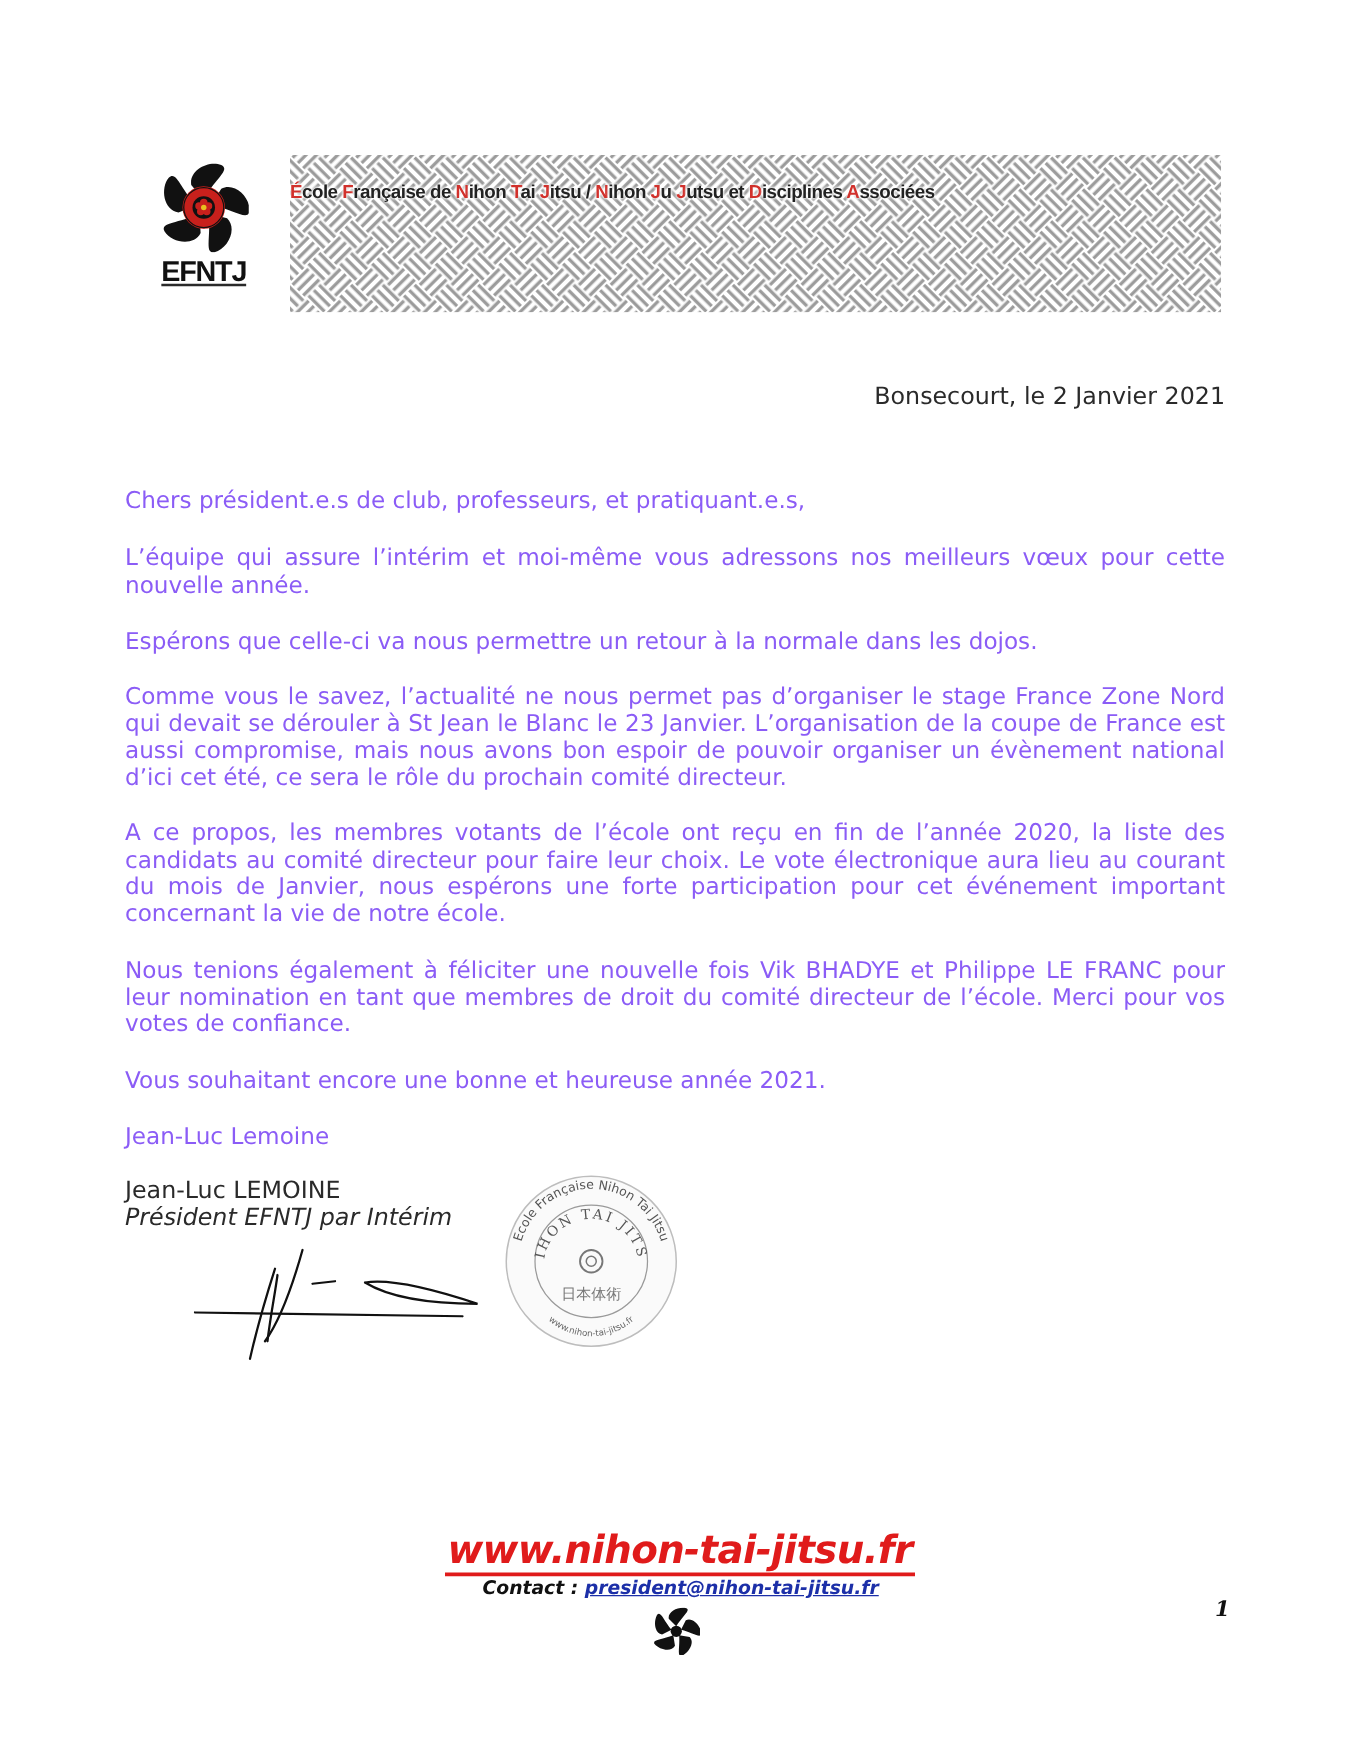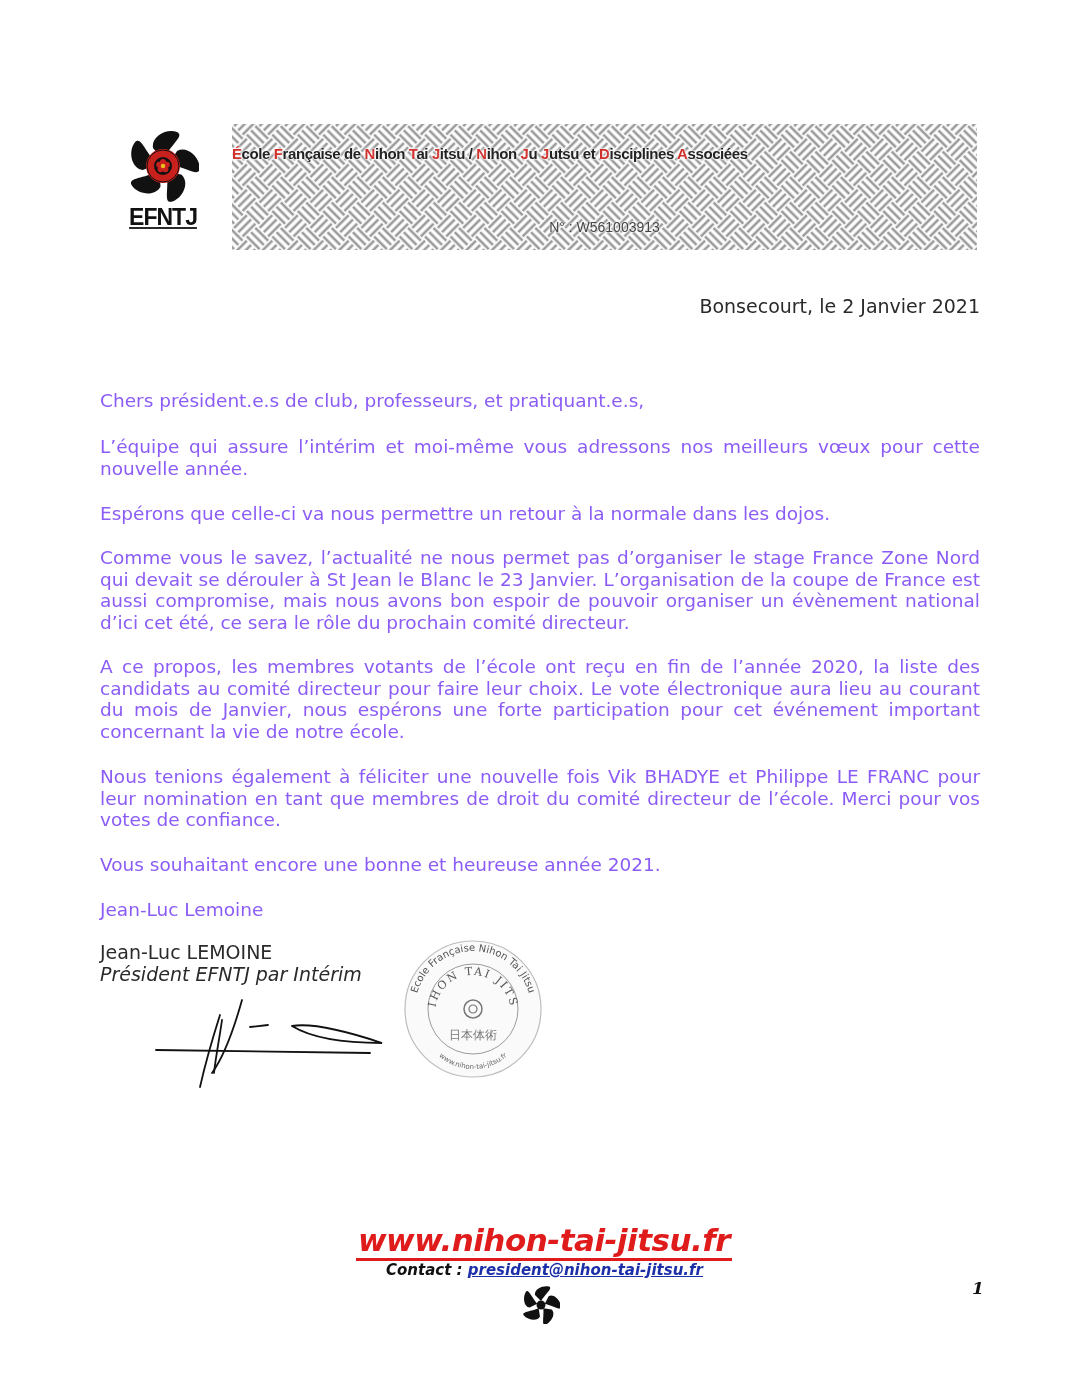--- a/index.html
+++ b/index.html
@@ -9,21 +9,21 @@
   .logo svg { display: block; margin: 0 auto; }
   .logo-text { font-family: "Liberation Sans", sans-serif; font-weight: 700; font-size: 23px; letter-spacing: -1px; color: #111; margin-top: 2px; }
 
   .banner { position: absolute; left: 232px; top: 124px; width: 745px; height: 126px; overflow: hidden; background: #fff; }
   .banner svg.pattern { position: absolute; left: 0; top: 0; }
   .banner-org { position: absolute; left: 0; right: 0; top: 21px; text-align: left; font-family: "Liberation Sans", sans-serif; font-size: 15px; font-weight: 700; color: #222; letter-spacing: -0.4px; text-shadow: 0 0 3px #fff, 0 0 3px #fff, 0 0 2px #fff; }
   .banner-org .cap { color: #d1312c; }
   .banner-title { position: absolute; left: 0; right: 0; top: 58px; text-align: center; font-family: "Liberation Sans", sans-serif; font-size: 26px; font-weight: 700; color: #111; text-shadow: 0 0 3px #fff, 0 0 3px #fff, 0 0 2px #fff; }
   .banner-num { position: absolute; left: 0; right: 0; top: 95px; text-align: center; font-family: "Liberation Sans", sans-serif; font-size: 14px; color: #444; text-shadow: 0 0 3px #fff, 0 0 2px #fff; }
 
-  .date { position: absolute; right: 100px; top: 295px; font-size: 19px; color: #2a2a2a; }
+  .date { position: absolute; right: 100px; top: 306px; font-size: 19px; color: #2a2a2a; }
 
   .body { position: absolute; left: 100px; width: 880px; font-size: 18.5px; line-height: 21.5px; color: #8b5cf6; }
   .body p { margin: 0; text-align: justify; text-align-last: left; }
   .greeting { top: 390px; }
   .p1 { top: 436px; }
   .p2 { top: 503px; }
   .p3 { top: 547px; }
   .p4 { top: 656px; }
   .p5 { top: 766px; }
   .p6 { top: 854px; }
@@ -95,21 +95,20 @@
             <line x1="15" y1="18" x2="15" y2="36"></line>
           <line x1="18" y1="21" x2="36" y2="21"></line>
             <line x1="18" y1="27" x2="36" y2="27"></line>
             <line x1="18" y1="33" x2="36" y2="33"></line>
         </g>
       </pattern>
     </defs>
     <rect width="745" height="126" fill="url(#weave)"></rect>
   </svg>
   <div class="banner-org" id="orgname"><span class="cap">É</span><span>cole </span><span class="cap">F</span><span>rançaise de </span><span class="cap">N</span><span>ihon </span><span class="cap">T</span><span>ai </span><span class="cap">J</span><span>itsu / </span><span class="cap">N</span><span>ihon </span><span class="cap">J</span><span>u </span><span class="cap">J</span><span>utsu et </span><span class="cap">D</span><span>isciplines </span><span class="cap">A</span><span>ssociées</span></div>
-  <div class="banner-num">N° : W561003913</div>
 </div>
 
 <div class="date">Bonsecourt, le 2 Janvier 2021</div>
 
 <div class="body greeting">
     <p>Chers président.e.s de club, professeurs, et pratiquant.e.s,</p>
   </div>
 <div class="body p1">
     <p>L’équipe qui assure l’intérim et moi-même vous adressons nos meilleurs vœux pour cette nouvelle année.</p>
   </div>

